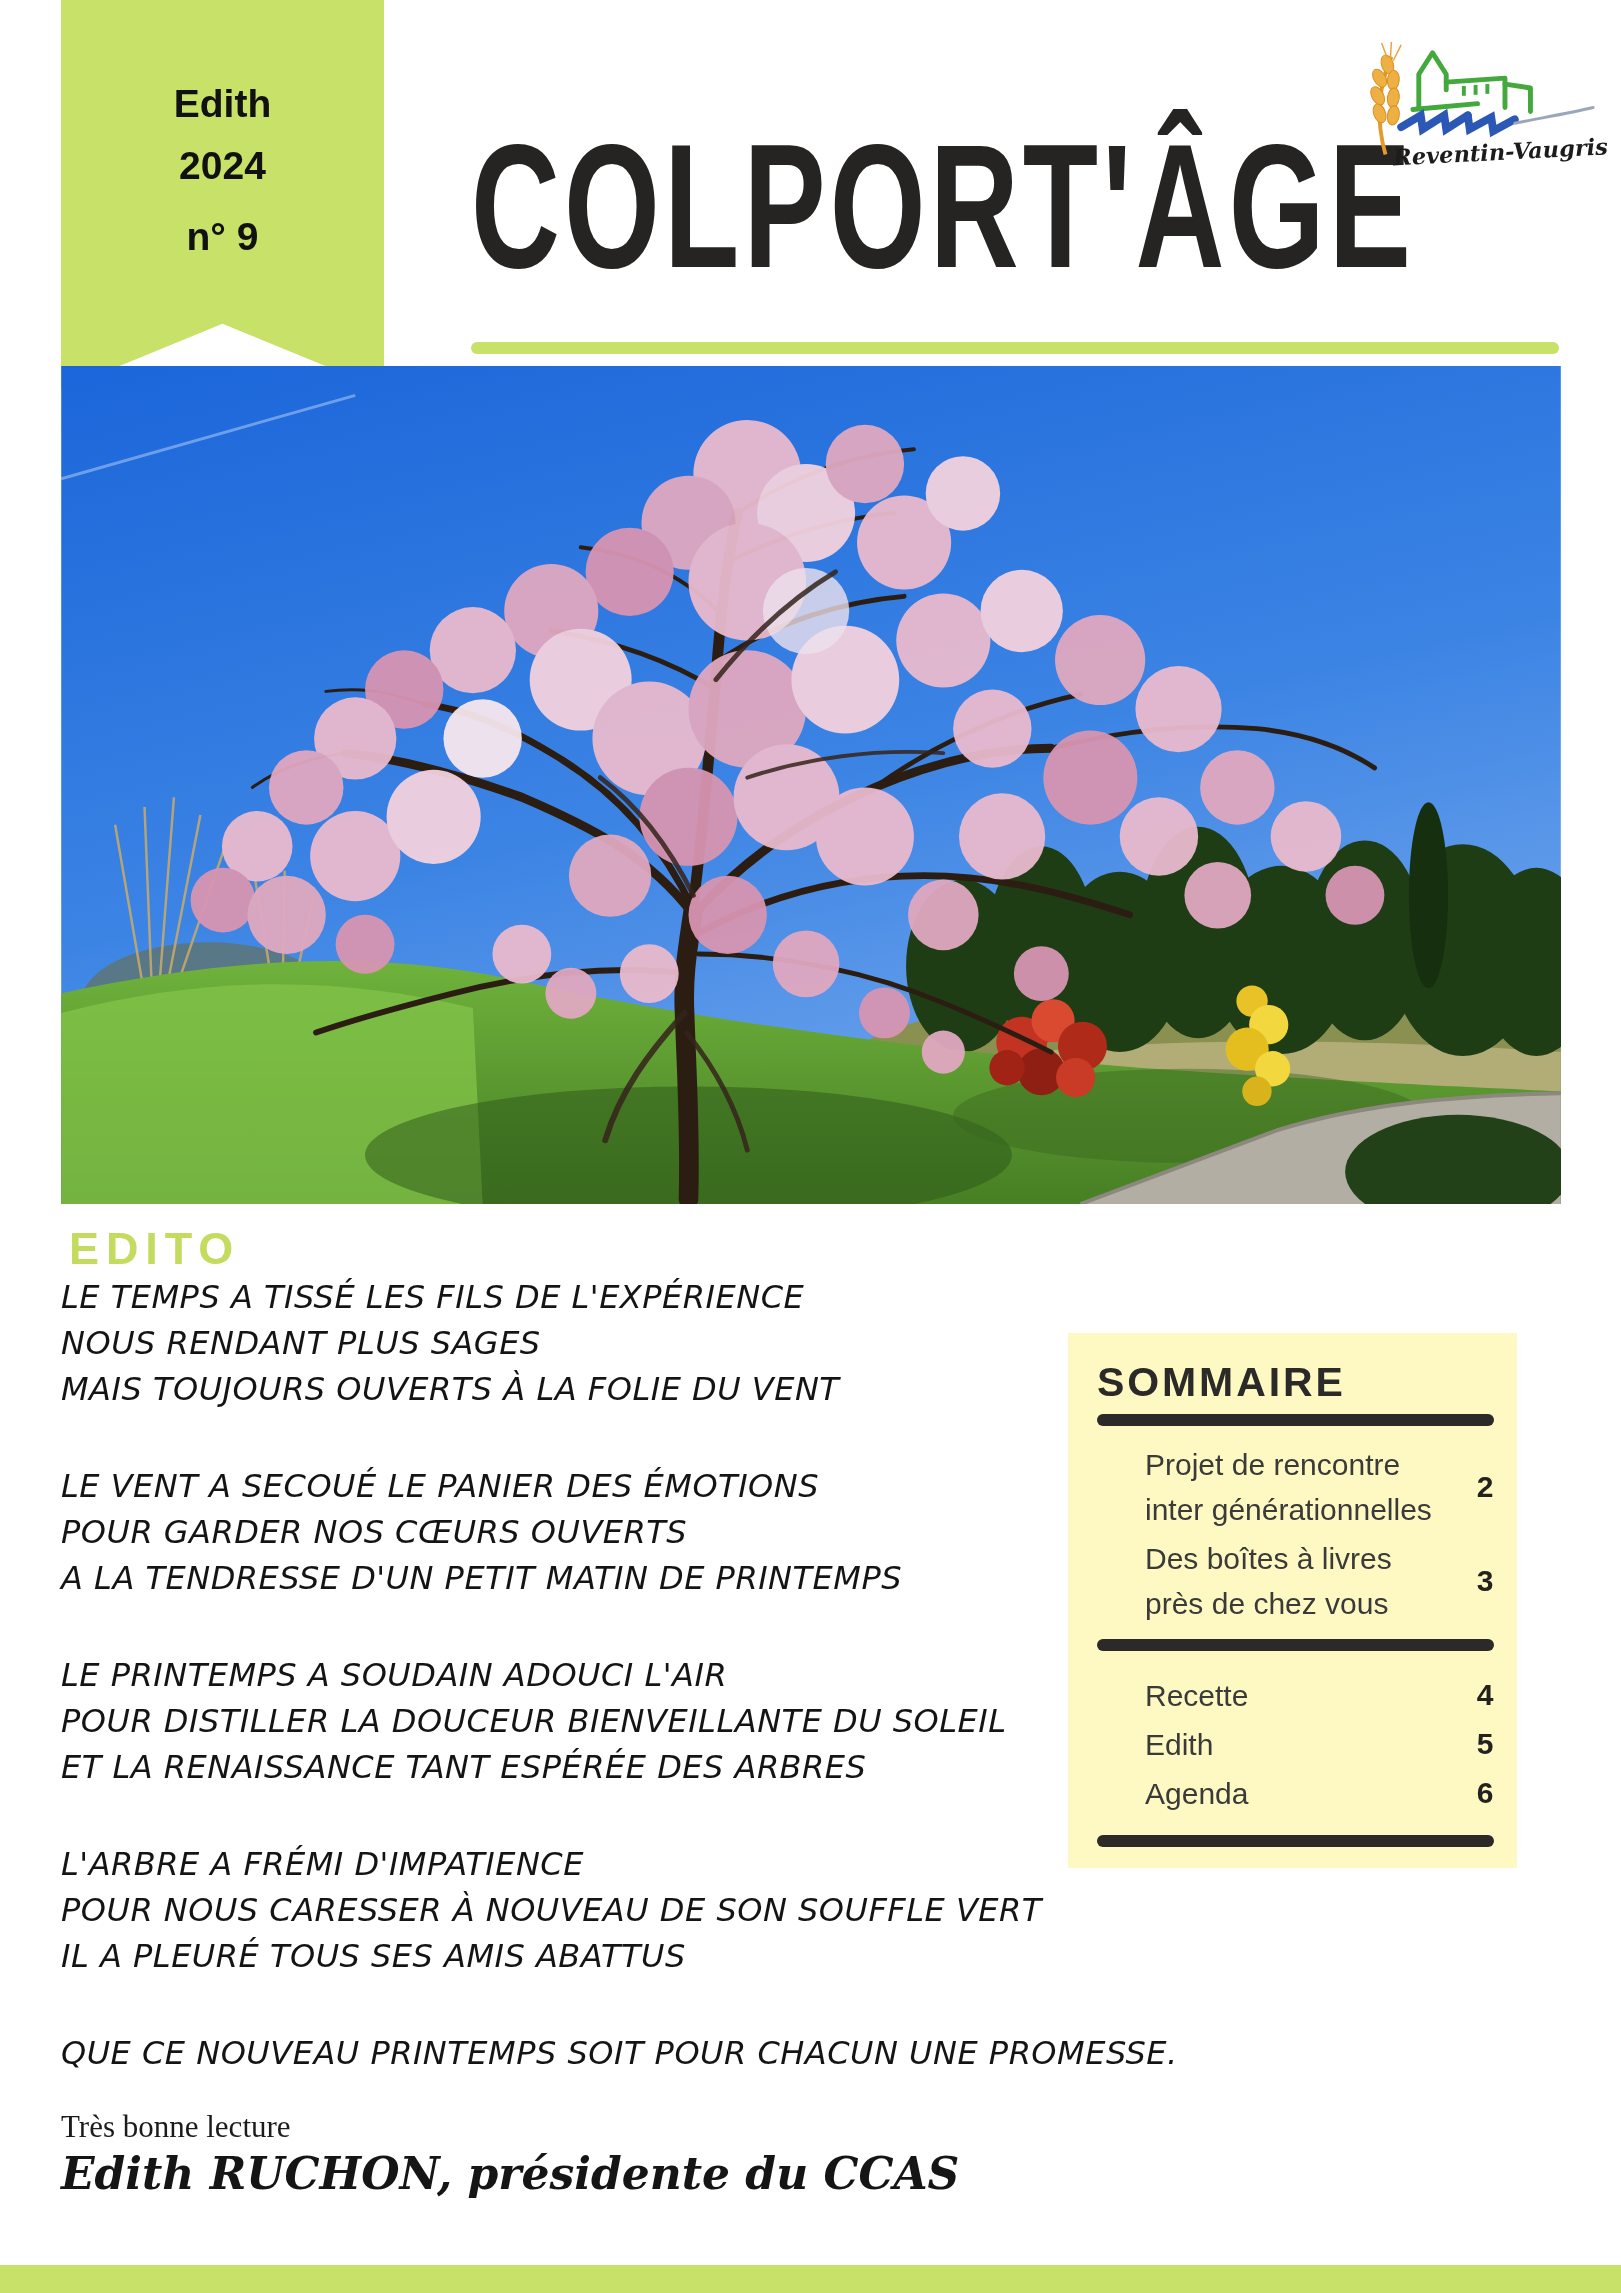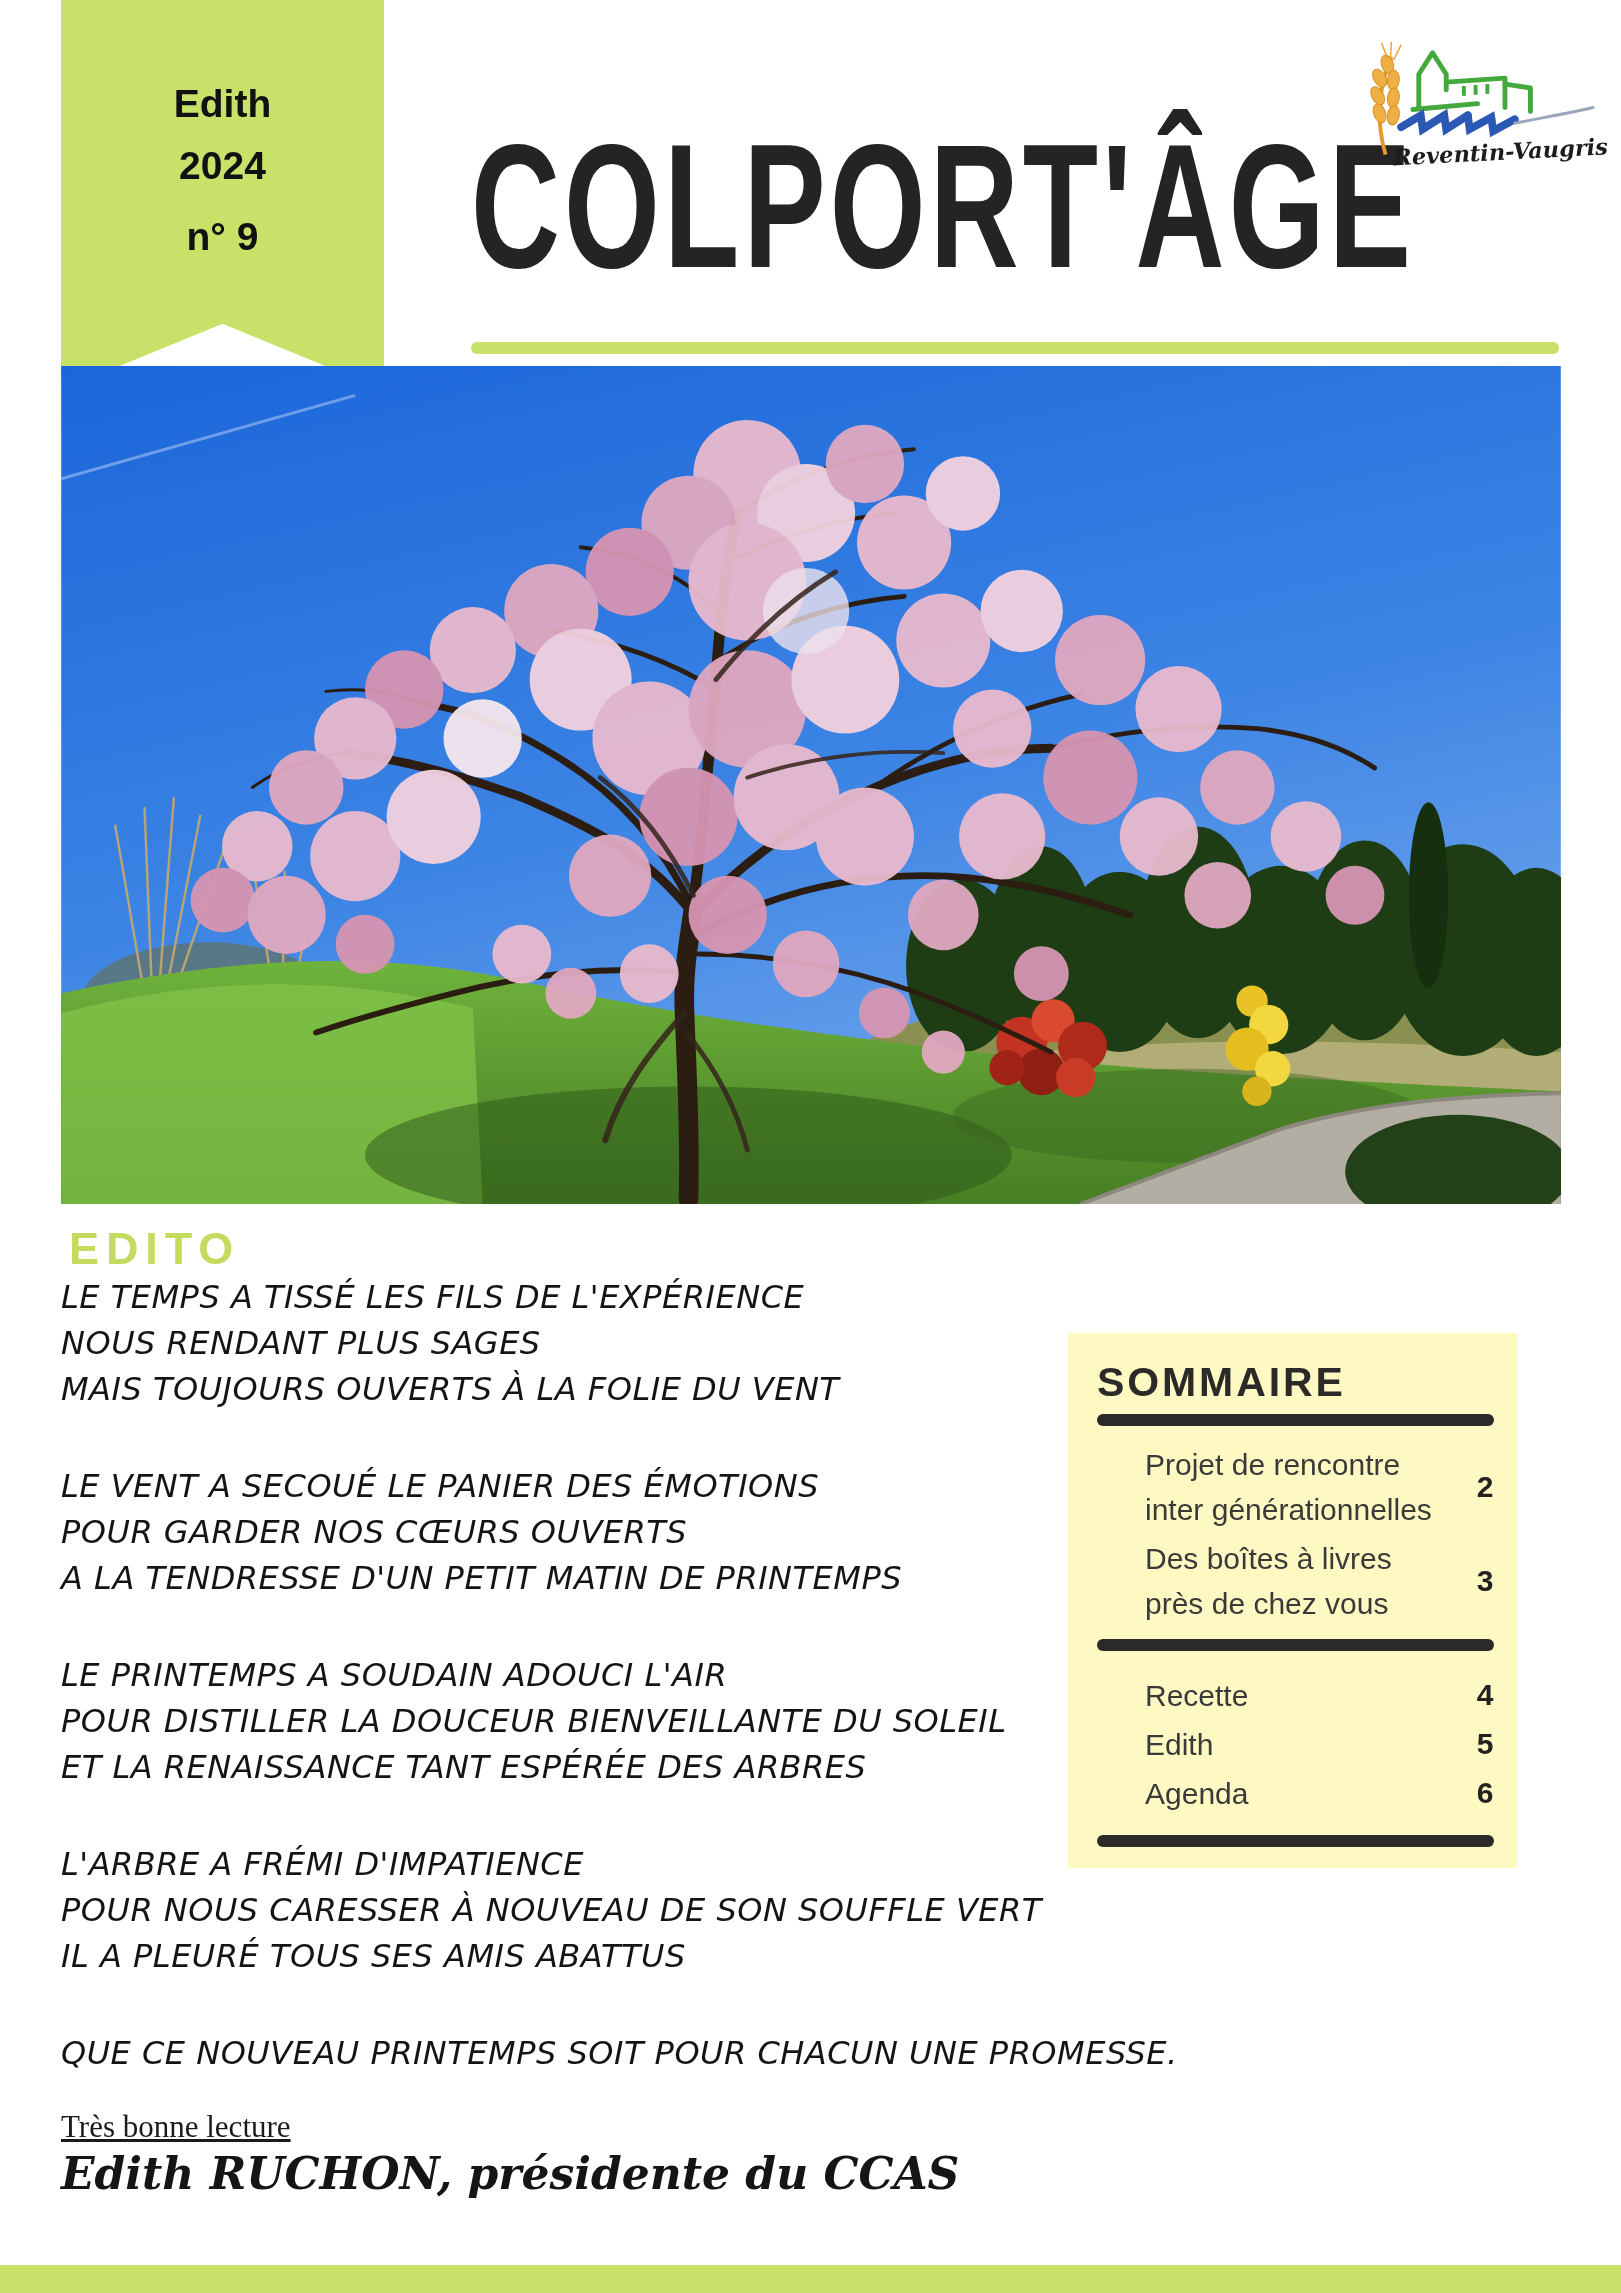--- a/index.html
+++ b/index.html
@@ -49,21 +49,21 @@
   }
   .poem{
     position:absolute; left:61px; top:1274px; width:980px;
     font-family:"DejaVu Sans", sans-serif; font-style:italic;
     font-size:32px; color:#141414; letter-spacing:0.5px;
   }
   .stanza{margin:0 0 51px 0;}
   .poem-line{line-height:46px; white-space:nowrap;}
   .farewell{
     position:absolute; left:61px; top:2109px;
-    font-family:"Liberation Serif", serif; font-size:31px; color:#1b1b1b;text-decoration:underline;
+    font-family:"Liberation Serif", serif; font-size:31px; color:#1b1b1b;
   }
   .signature{
     position:absolute; left:61px; top:2148px;
     font-family:"DejaVu Serif", serif; font-style:italic; font-weight:bold;
     font-size:44px; color:#151515; white-space:nowrap;
   }
   
   .sommaire{
     position:absolute; left:1068px; top:1333px; width:449px; height:535px;
     background:#fef9c3; box-sizing:border-box; padding:25.5px 23.5px 0 29px;

